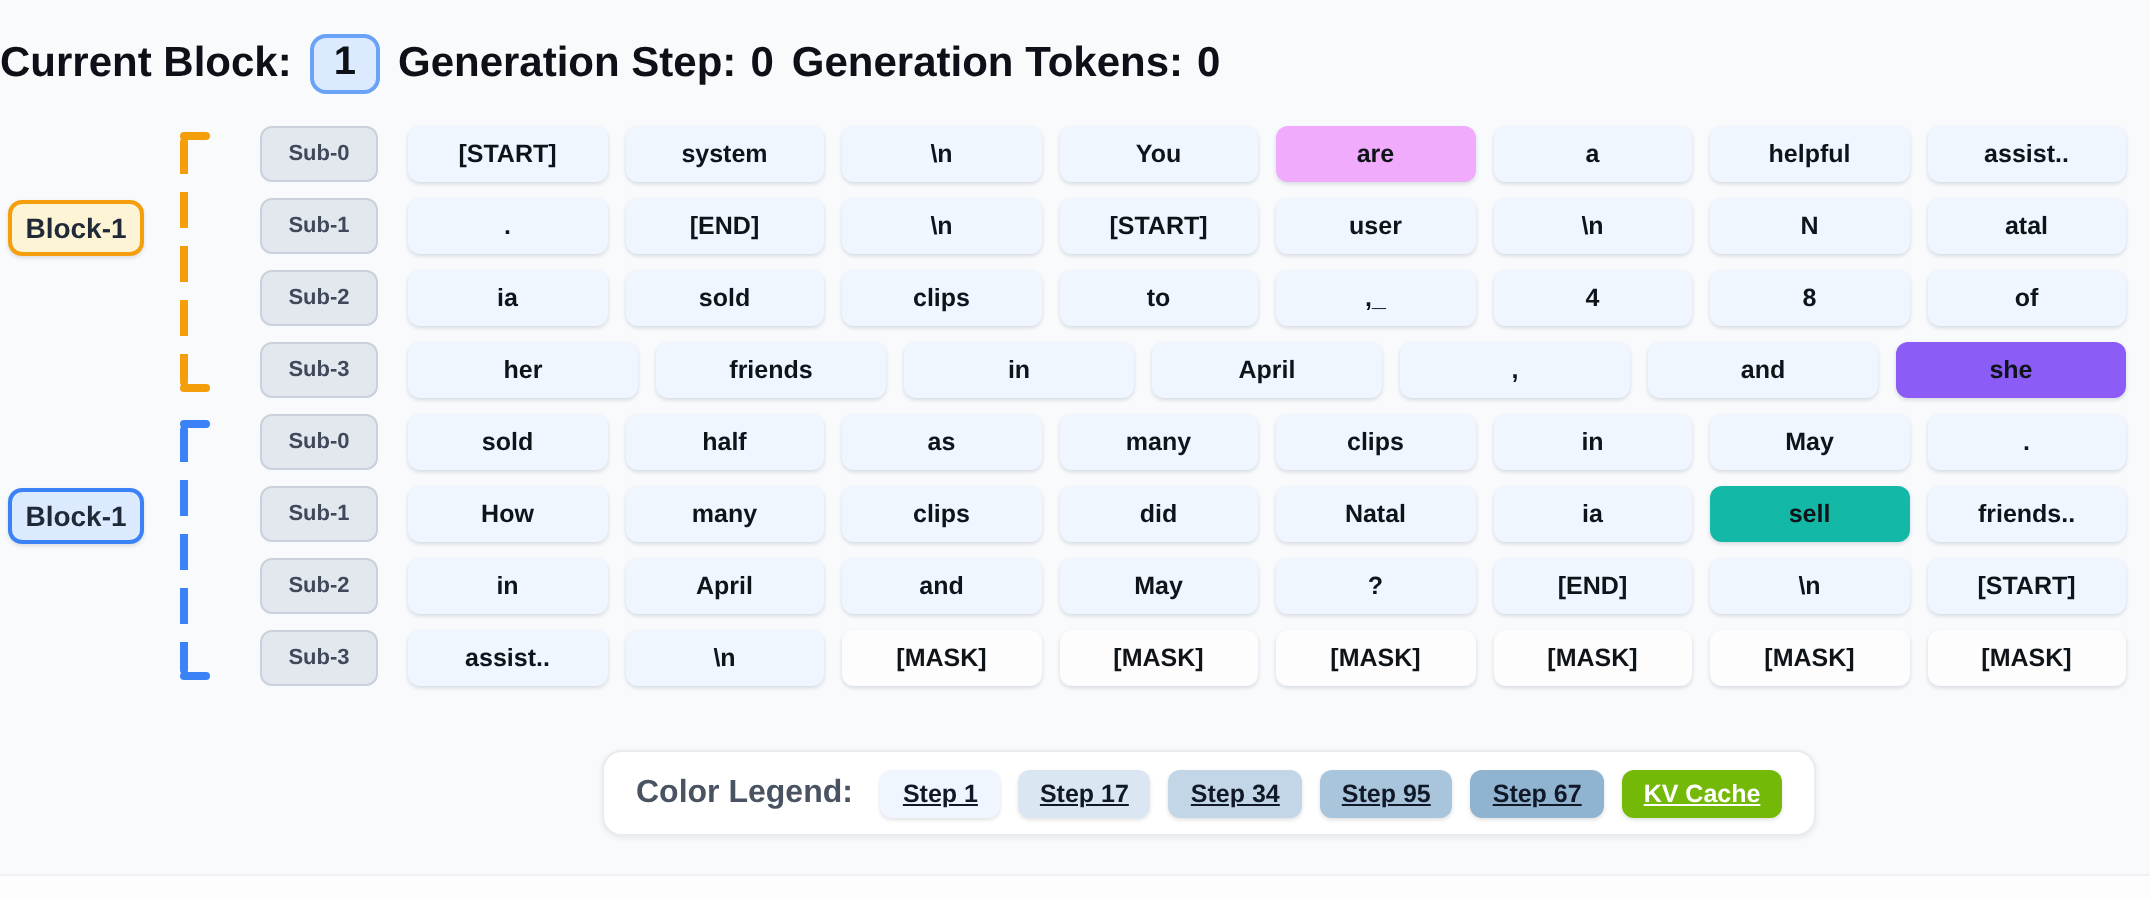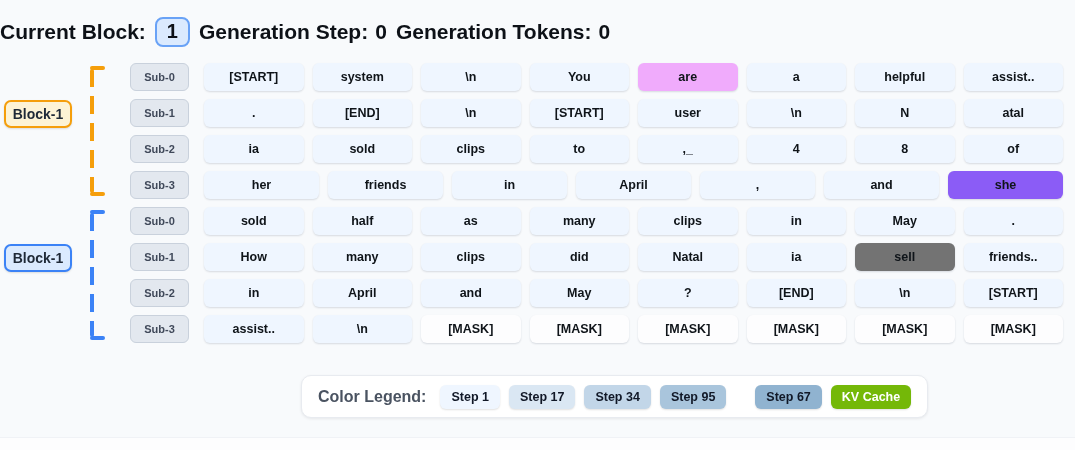--- a/index.html
+++ b/index.html
@@ -48,21 +48,21 @@
   }
   .legend {
     position:absolute; left:301px; top:375px; height:41px;
     background:#ffffff; border:1px solid #e8ebf0; border-radius:10px;
     box-shadow:0 1px 3px rgba(0,0,0,.08);
     display:flex; align-items:center; gap:9px; padding:0 16px;
   }
   .legend-title { font-size:16px; font-weight:bold; color:#4a5361; margin-right:5px; white-space:nowrap; }
   .legend-chip {
     padding:5px 11px; border-radius:6px; font-size:12.5px; font-weight:bold;
-    box-shadow:0 1px 2px rgba(0,0,0,.12); white-space:nowrap;
+    box-shadow:0 1px 2px rgba(0,0,0,.12); white-space:nowrap;text-decoration:underline;
   }
   .bottom-strip {
     position:absolute; left:0; right:0; bottom:0; height:12px;
     background:#fdfdfe; border-top:1px solid #f0f2f6;
   }
 </style>
 </head>
 <body>
 
 <div class="header">
@@ -152,21 +152,21 @@
           <div class="cell" style="background: rgb(239, 246, 255);">.</div>
         </div>
         <div class="row">
           <div class="sub-chip">Sub-1</div>
           <div class="cell" style="background: rgb(239, 246, 255);">How</div>
           <div class="cell" style="background: rgb(239, 246, 255);">many</div>
           <div class="cell" style="background: rgb(239, 246, 255);">clips</div>
           <div class="cell" style="background: rgb(239, 246, 255);">did</div>
           <div class="cell" style="background: rgb(239, 246, 255);">Natal</div>
           <div class="cell" style="background: rgb(239, 246, 255);">ia</div>
-          <div class="cell" style="background: #737373;">sell</div>
+          <div class="cell" style="background: #14b8a6;">sell</div>
           <div class="cell" style="background: rgb(239, 246, 255);">friends..</div>
         </div>
         <div class="row">
           <div class="sub-chip">Sub-2</div>
           <div class="cell" style="background: rgb(239, 246, 255);">in</div>
           <div class="cell" style="background: rgb(239, 246, 255);">April</div>
           <div class="cell" style="background: rgb(239, 246, 255);">and</div>
           <div class="cell" style="background: rgb(239, 246, 255);">May</div>
           <div class="cell" style="background: rgb(239, 246, 255);">?</div>
           <div class="cell" style="background: rgb(239, 246, 255);">[END]</div>
@@ -188,18 +188,18 @@
     </div>
   </div>
 
 <div class="legend">
   <span class="legend-title">Color Legend:</span>
   <span id="legend-items" style="display:flex;gap:9px;">
       <span class="legend-chip" style="background: rgb(239, 246, 255); color: rgb(17, 24, 39);">Step 1</span>
       <span class="legend-chip" style="background: rgb(218, 231, 243); color: rgb(17, 24, 39);">Step 17</span>
       <span class="legend-chip" style="background: rgb(194, 214, 232); color: rgb(17, 24, 39);">Step 34</span>
       <span class="legend-chip" style="background: rgb(169, 197, 220); color: rgb(17, 24, 39);">Step 95</span>
-      <span class="legend-chip" style="background: rgb(144, 179, 208); color: rgb(17, 24, 39); margin-left: 20px;">Step 67</span>
+      <span class="legend-chip" style="background: rgb(144, 179, 208); color: rgb(17, 24, 39);">Step 67</span>
       <span class="legend-chip" style="background: rgb(116, 184, 8); color: rgb(255, 255, 255);">KV Cache</span>
     </span>
 </div>
 
 <div class="bottom-strip"></div>
 
 </body></html>

